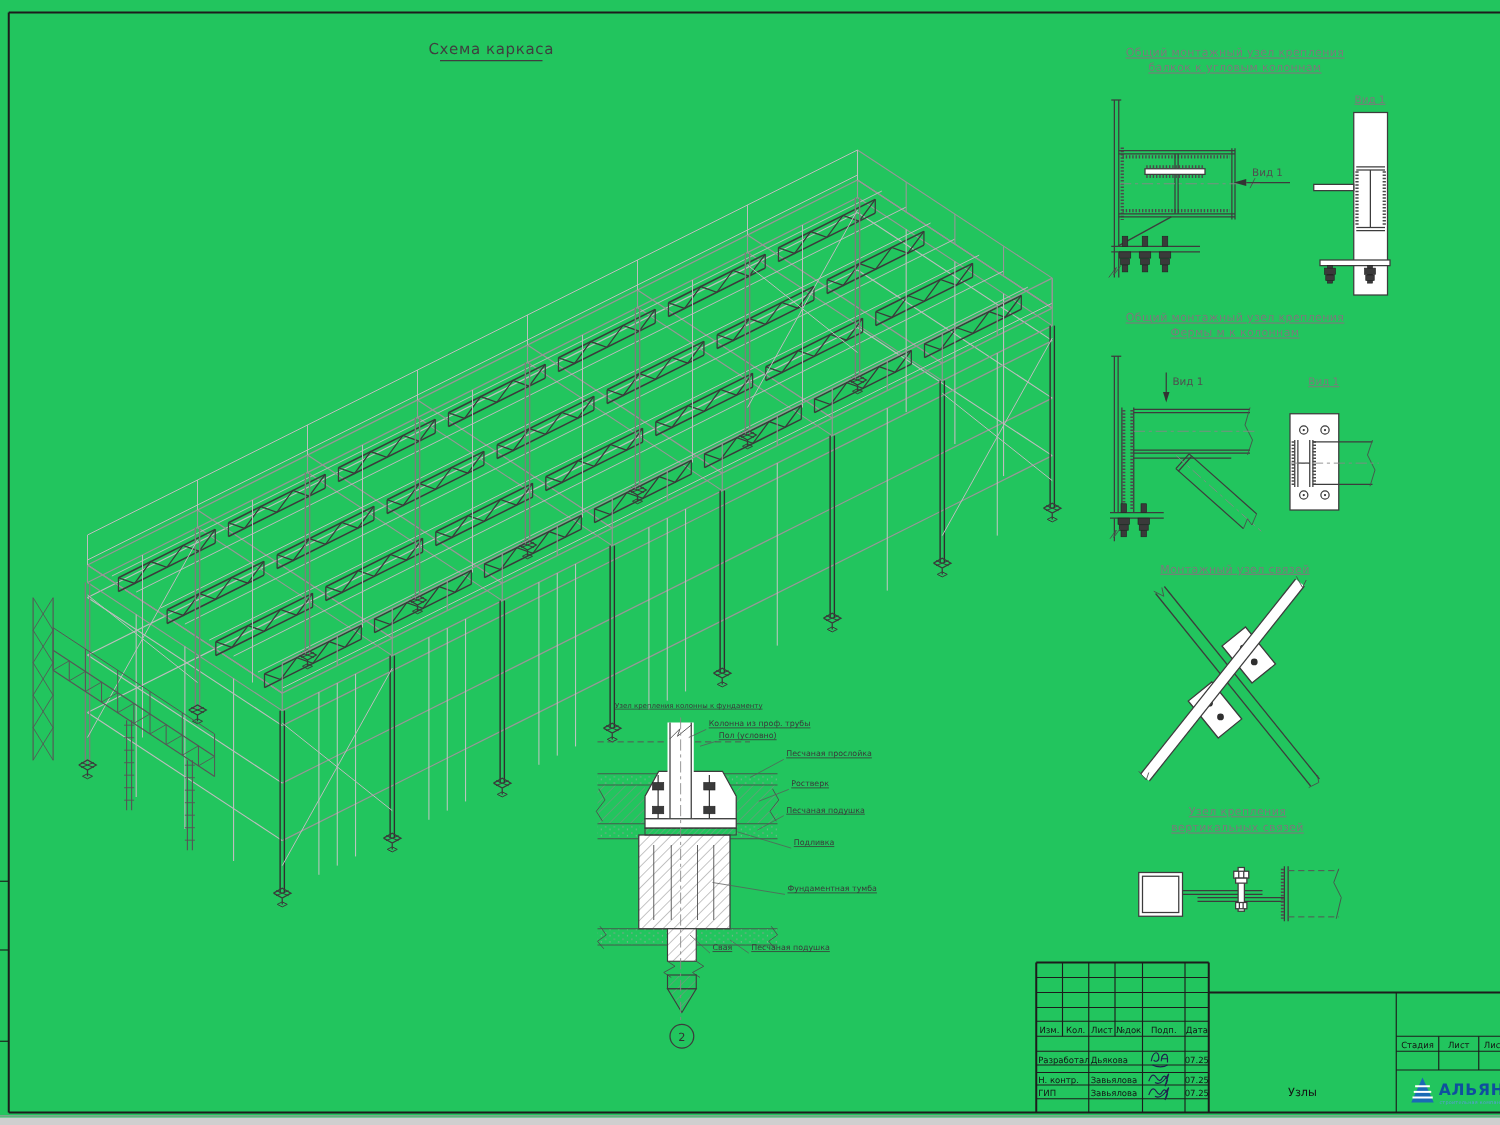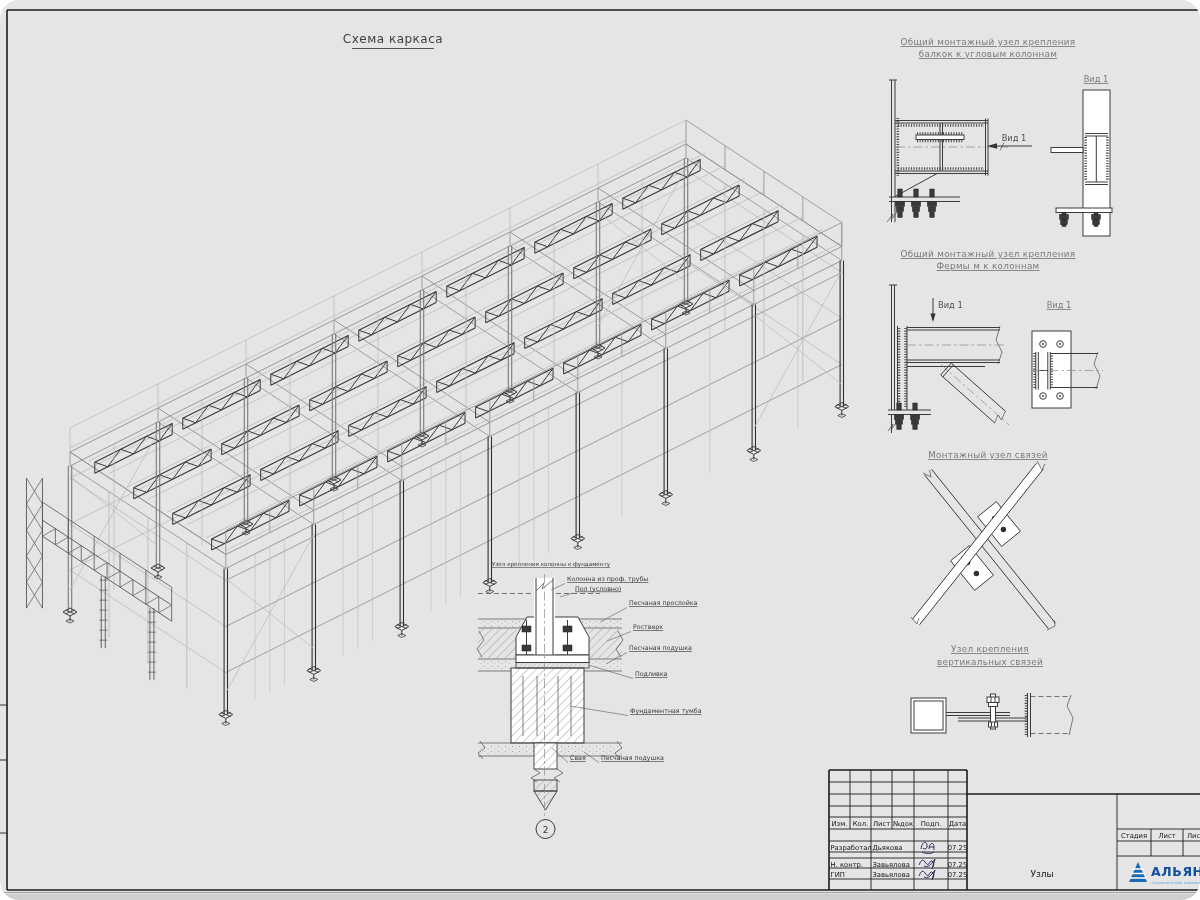--- a/index.html
+++ b/index.html
@@ -1,17 +1,17 @@
 <!DOCTYPE html>
 <html><head>
 <meta charset="utf-8">
 <style>
   html,body{margin:0;padding:0;background:#ffffff;}
-  .stage{position:relative;width:1200px;height:900px;background:#e5e5e5;overflow:hidden;
-         font-family:"DejaVu Sans",sans-serif;border-radius:19px;}
+  .stage{position:relative;width:1200px;height:900px;background:#22c55e;overflow:hidden;
+         font-family:"DejaVu Sans",sans-serif;}
   svg{position:absolute;left:0;top:0;}
   svg text{font-family:"DejaVu Sans","Liberation Sans",sans-serif;}
   
   .s1{stroke:#3c3c3c;stroke-width:1;fill:none;}
   .s07{stroke:#4a4a4a;stroke-width:.7;fill:none;}
   .cl{stroke:#888;stroke-width:.7;fill:none;stroke-dasharray:9 3 2.5 3;}
   .wd{stroke:#4a4a4a;stroke-width:2.6;fill:none;stroke-dasharray:1.1 1.5;}
   .dash{stroke:#555;stroke-width:.8;fill:none;stroke-dasharray:5 3;}
   .ldr{stroke:#5a5a5a;stroke-width:.6;fill:none;}
   .tb-l{stroke:#1c1c1c;stroke-width:.9;fill:none;}

